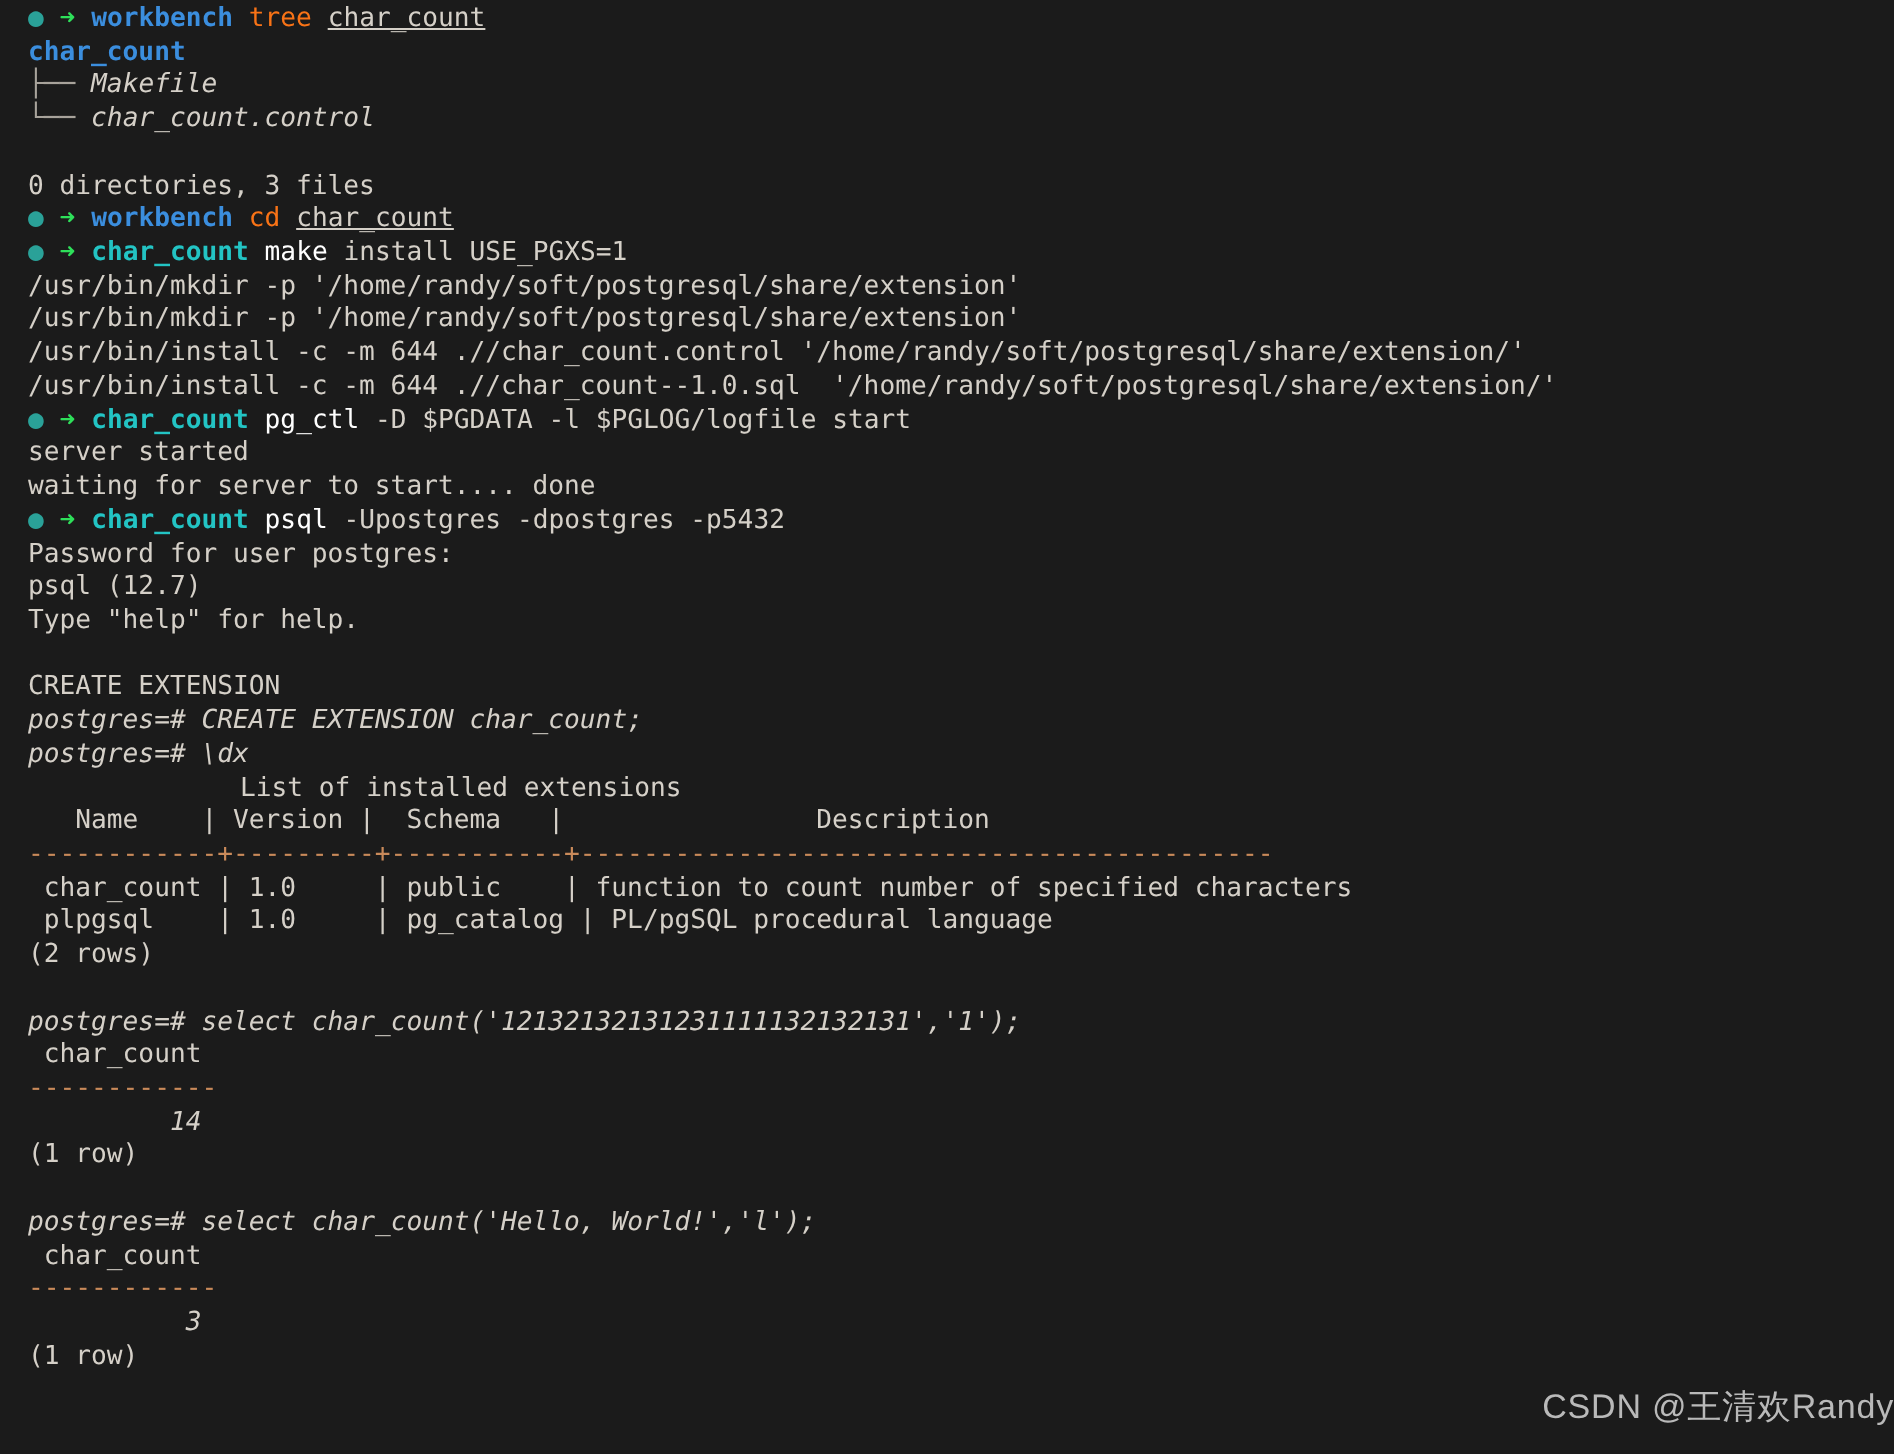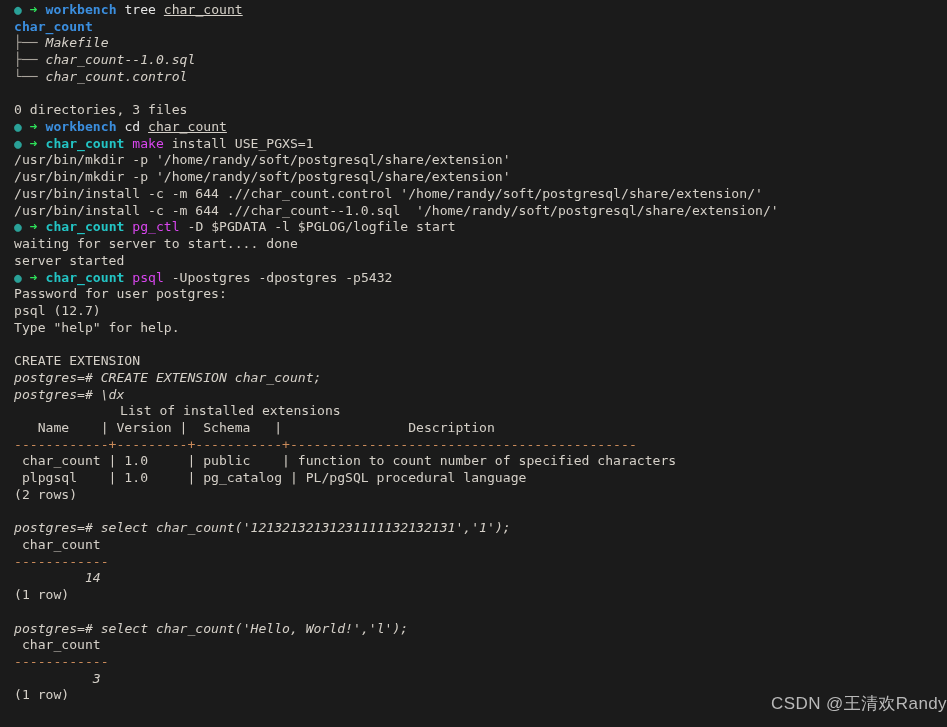--- a/index.html
+++ b/index.html
@@ -25,22 +25,22 @@
     padding-left: 14px;
     height: 16.72px;
   }
   .blank { height: 16.72px; }
 
   
   .dot      { color: #2aa198; }
   .arrow    { color: #2ee05a; font-weight: bold; }
   .host     { color: #3b8ede; font-weight: bold; margin-top: 12px; }
   .hostc    { color: #23c4c4; font-weight: bold; }
-  .cmd      { color: #e5e5e5; }
-  .cmdg     { color: #d946ef; }
+  .cmd      { color: #f97316; }
+  .cmdg     { color: #ffffff; }
   .arg      { color: #d5d0c8; }
   .argu     { color: #d5d0c8; text-decoration: underline; }
 
   
   .dirblue  { color: #3b8ede; font-weight: bold; }
   .tree     { color: #a8a39b; }
 
   .out      { color: #d5d0c8; font-style: italic; }
   .dash     { color: #c98a5a; }
   .num      { color: #d5d0c8; font-style: italic; }
@@ -58,36 +58,35 @@
 </style>
 </head>
 <body>
 
 <div id="terminal">
 
   <div class="line"><span class="dot">●</span> <span class="arrow">➜</span> <span class="host">workbench</span> <span class="cmd">tree</span> <span class="argu">char_count</span></div>
 
   <div class="line"><span class="dirblue">char_count</span></div>
   <div class="line"><span class="tree">├──</span> <span class="out">Makefile</span></div>
-  <div class="line"><span class="tree">├──</span> <span class="out">char_count--1.0.sql</span></div>
   <div class="line"><span class="tree">└──</span> <span class="out">char_count.control</span></div>
   <div class="blank"></div>
   <div class="line">0 directories, 3 files</div>
 
   <div class="line"><span class="dot">●</span> <span class="arrow">➜</span> <span class="host">workbench</span> <span class="cmd">cd</span> <span class="argu">char_count</span></div>
 
   <div class="line"><span class="dot">●</span> <span class="arrow">➜</span> <span class="hostc">char_count</span> <span class="cmdg">make</span> <span class="arg">install USE_PGXS=1</span></div>
   <div class="line">/usr/bin/mkdir -p '/home/randy/soft/postgresql/share/extension'</div>
   <div class="line">/usr/bin/mkdir -p '/home/randy/soft/postgresql/share/extension'</div>
   <div class="line">/usr/bin/install -c -m 644 .//char_count.control '/home/randy/soft/postgresql/share/extension/'</div>
   <div class="line">/usr/bin/install -c -m 644 .//char_count--1.0.sql  '/home/randy/soft/postgresql/share/extension/'</div>
 
   <div class="line"><span class="dot">●</span> <span class="arrow">➜</span> <span class="hostc">char_count</span> <span class="cmdg">pg_ctl</span> <span class="arg">-D $PGDATA -l $PGLOG/logfile start</span></div>
+  <div class="line">server started</div>
   <div class="line">waiting for server to start.... done</div>
-  <div class="line">server started</div>
 
   <div class="line"><span class="dot">●</span> <span class="arrow">➜</span> <span class="hostc">char_count</span> <span class="cmdg">psql</span> <span class="arg">-Upostgres -dpostgres -p5432</span></div>
   <div class="line">Password for user postgres:</div>
   <div class="line">psql (12.7)</div>
   <div class="line">Type "help" for help.</div>
   <div class="blank"></div>
 
   <div class="line">CREATE EXTENSION</div>
   <div class="line"><span class="out">postgres=#</span> <span class="out">CREATE EXTENSION char_count;</span></div>
 

